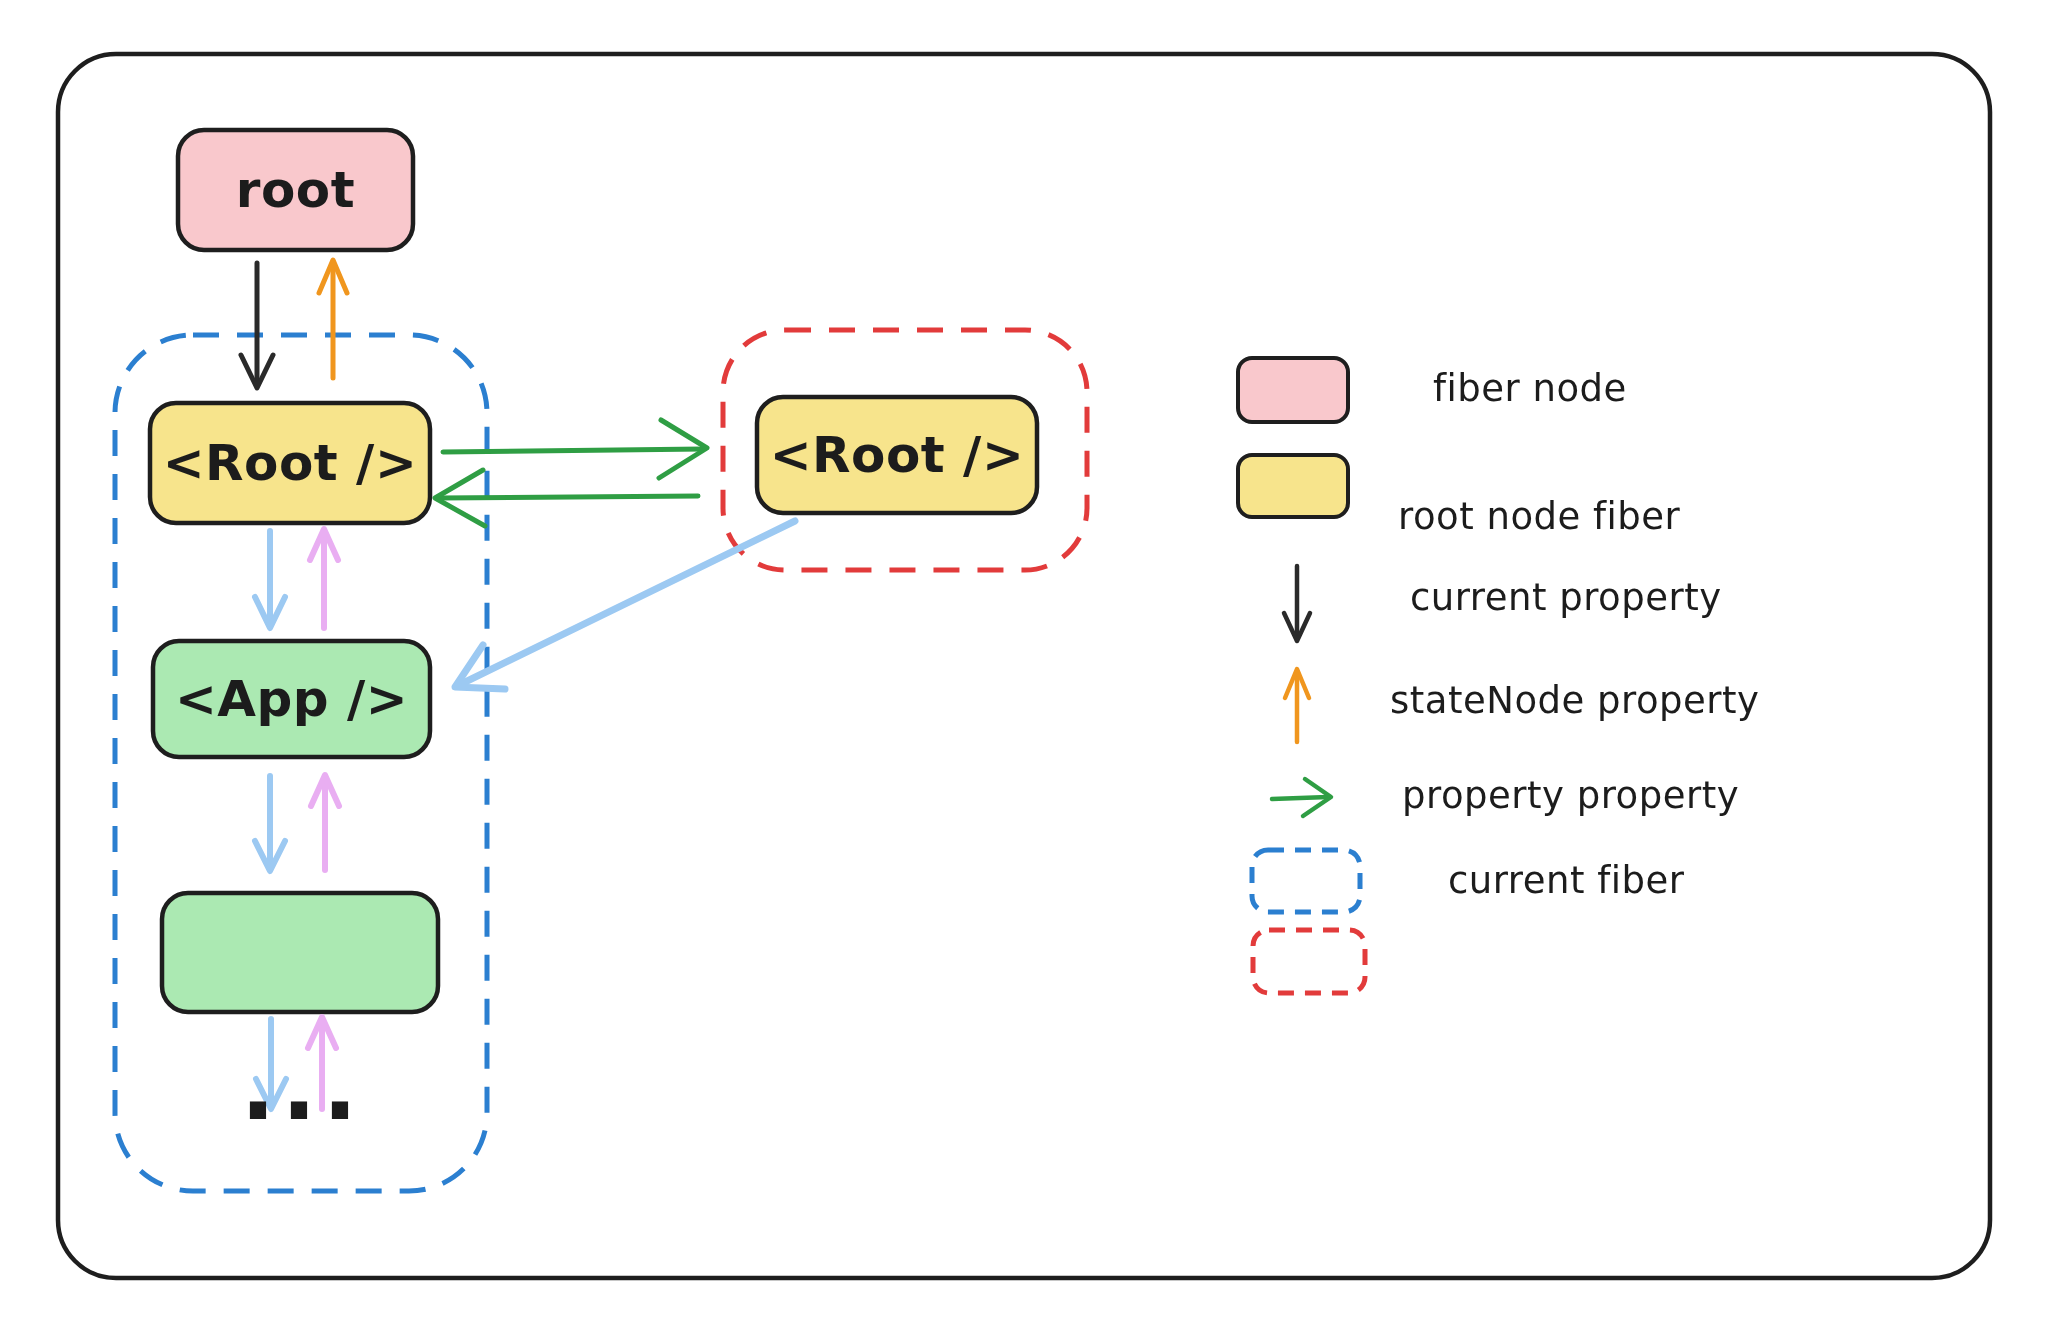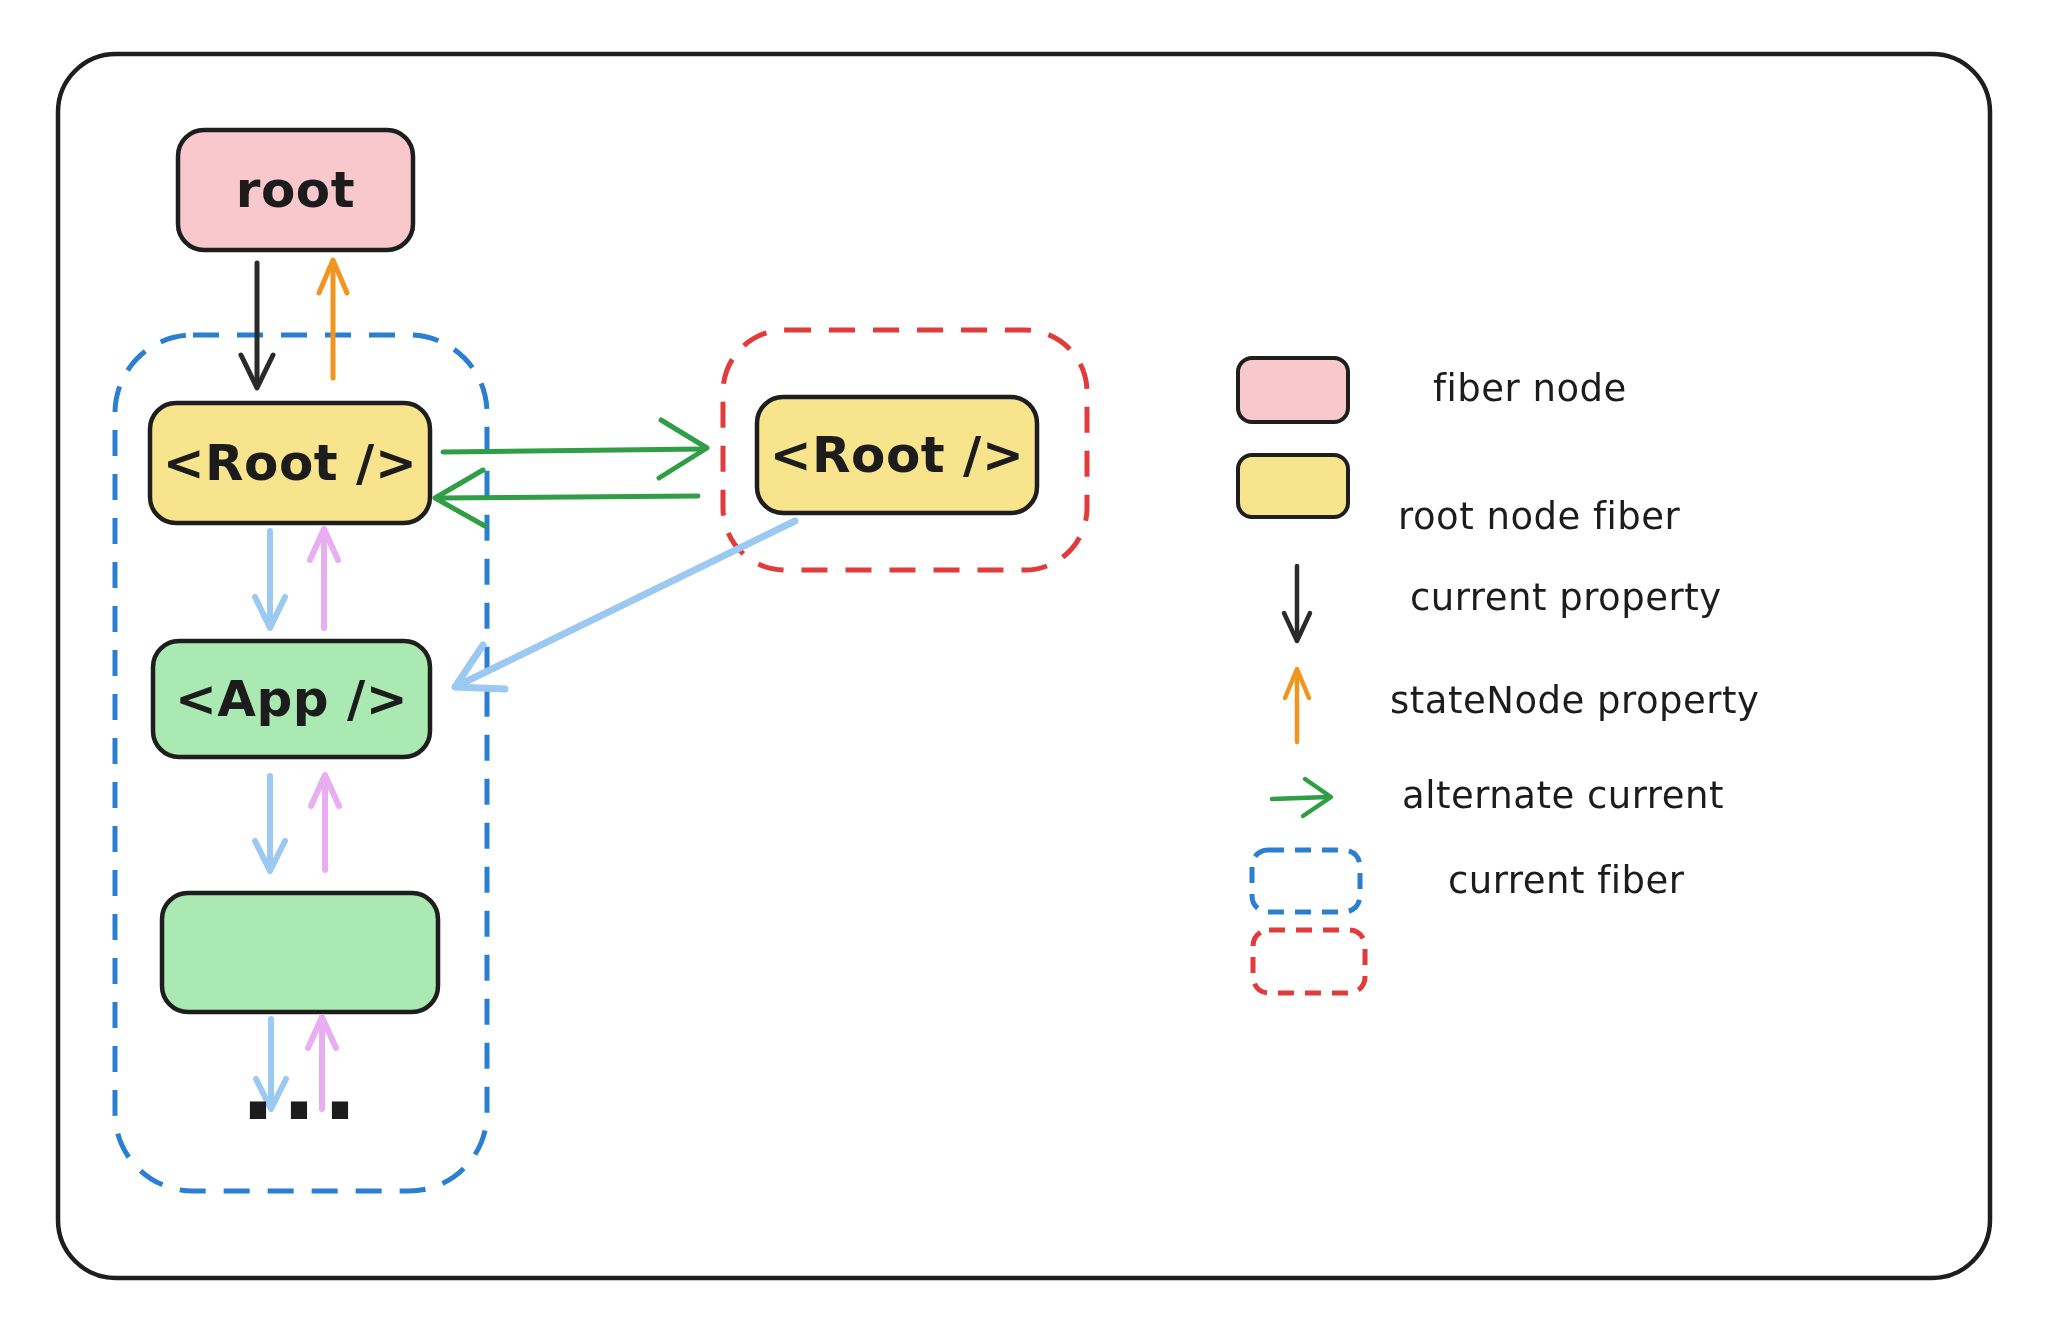--- a/index.html
+++ b/index.html
@@ -105,16 +105,16 @@
   <div class="lbl node-lbl" style="left:178px;top:130px;width:235px;height:120px;">root</div>
   <div class="lbl node-lbl" style="left:150px;top:403px;width:280px;height:120px;">&lt;Root /&gt;</div>
   <div class="lbl node-lbl" style="left:153px;top:641px;width:277px;height:116px;">&lt;App /&gt;</div>
   <div class="lbl ellipsis-lbl" style="left:242px;top:1032px;width:120px;height:110px;">...</div>
   <div class="lbl node-lbl" style="left:757px;top:397px;width:280px;height:116px;">&lt;Root /&gt;</div>
 
   <div class="lbl legend-lbl" style="left:1433px;top:364px;">fiber node</div>
   <div class="lbl legend-lbl" style="left:1398px;top:492px;">root node fiber</div>
   <div class="lbl legend-lbl" style="left:1390px;top:676px;">stateNode property</div>
   <div class="lbl legend-lbl" style="left:1410px;top:573px;">current property</div>
-  <div class="lbl legend-lbl" style="left:1402px;top:771px;">alternate current</div>
+  <div class="lbl legend-lbl" style="left:1402px;top:771px;">property property</div>
   <div class="lbl legend-lbl" style="left:1448px;top:856px;">current fiber</div>
 
 </div>
 
 </body></html>

